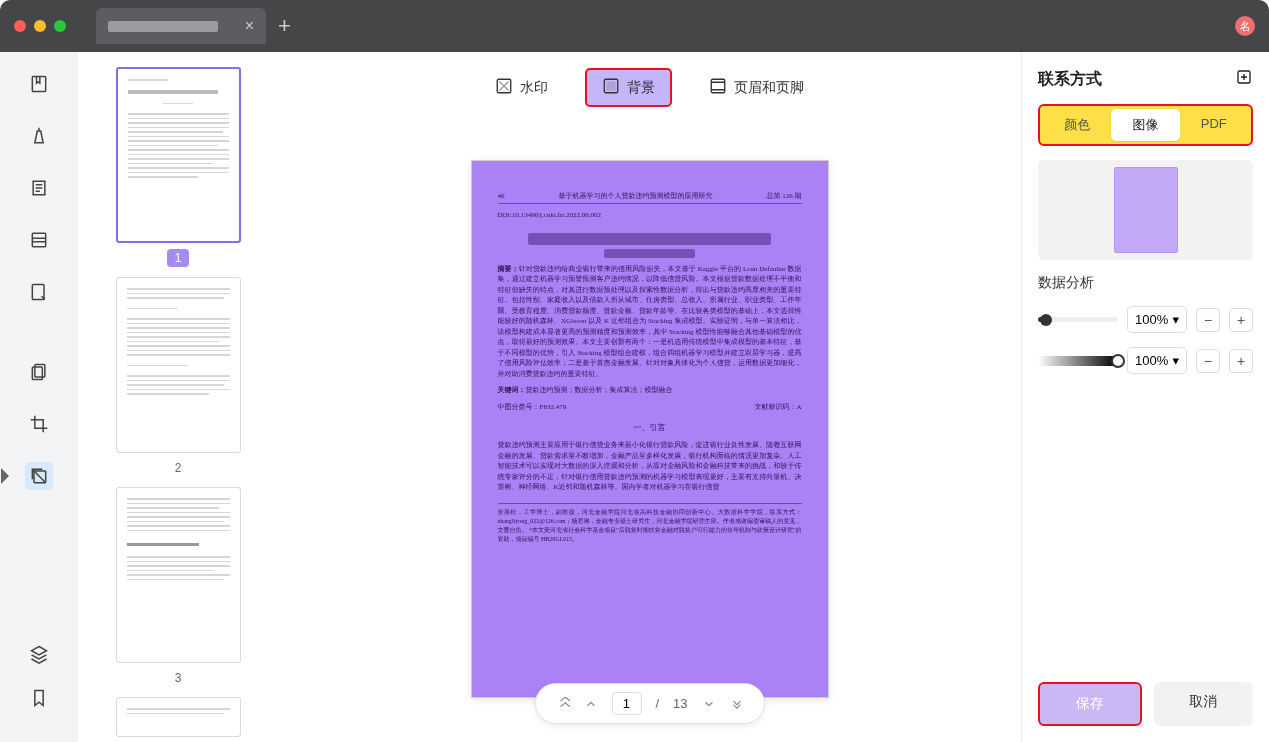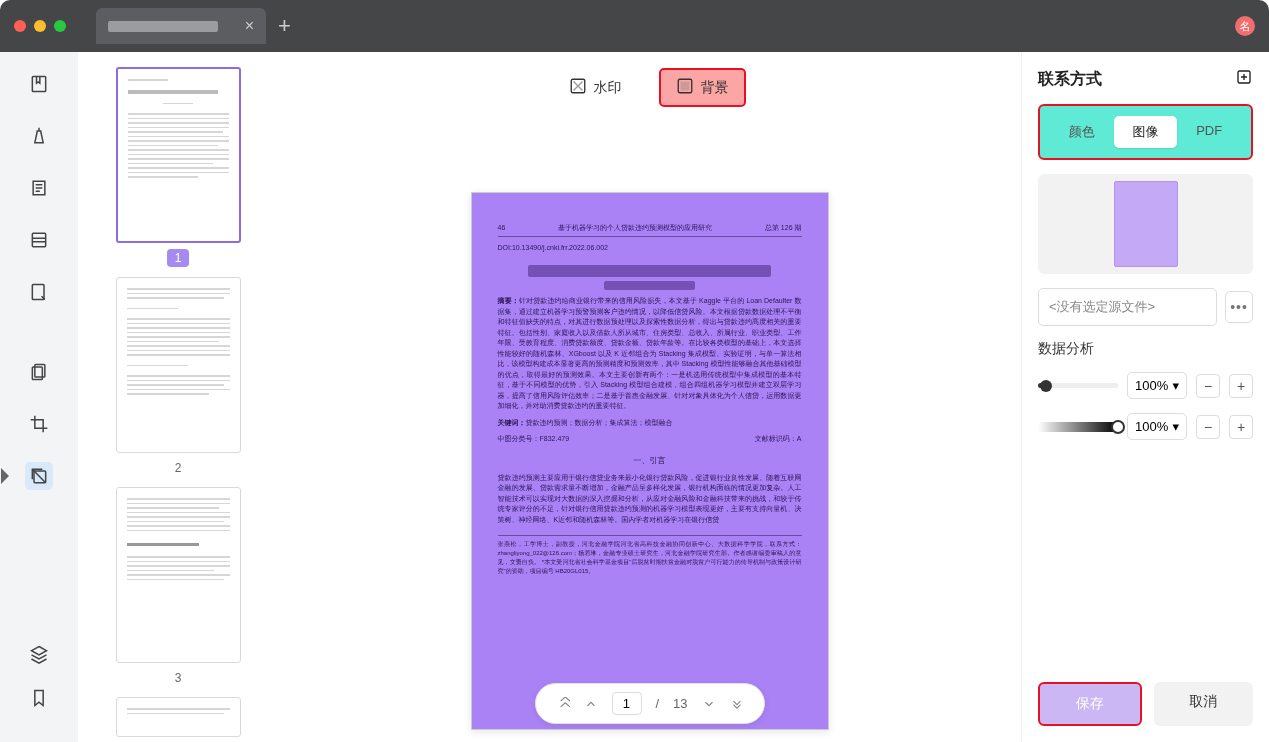--- a/index.html
+++ b/index.html
@@ -27,37 +27,37 @@
     .thumb-panel { width: 200px; padding: 15px 0 15px 0; overflow-y: auto; display: flex; flex-direction: column; align-items: center; gap: 10px; }
     .thumb-wrap { display: flex; flex-direction: column; align-items: center; gap: 6px; }
     .thumb { width: 125px; height: 176px; background: #fff; border: 1px solid #d9d9d9; border-radius: 3px; position: relative; overflow: hidden; padding: 10px 10px; }
     .thumb.selected { border: 2px solid #8d6be0; }
     .thumb-num { font-size: 12px; color: #666; padding: 2px 8px; border-radius: 4px; }
     .thumb-num.selected { background: #a58bf0; color: #fff; }
     .center-area { flex: 1; position: relative; display: flex; flex-direction: column; }
     .top-tabs { display: flex; justify-content: center; gap: 22px; padding: 16px 0 8px 0; }
     .top-tab-btn { display: flex; align-items: center; gap: 7px; padding: 7px 15px; font-size: 14px; color: #333; cursor: pointer; border-radius: 5px; }
     .top-tab-btn svg { width: 18px; height: 18px; }
-    .top-tab-btn.active { background: #fca5a5; }
+    .top-tab-btn.active { background: #c4b5fd; }
     .highlight-box { border: 2px solid #e81123; }
-    .doc-viewport { flex: 1; display: flex; align-items: flex-end; justify-content: center; padding: 12px 0 12px 0; overflow: hidden; }
+    .doc-viewport { flex: 1; display: flex; align-items: center; justify-content: center; padding: 12px 0 12px 0; overflow: hidden; font-family: Liberation Serif, serif; }
     .doc-page { width: 358px; height: 538px; background: #aa82f5; border: 1px solid #ccc; box-shadow: 0 2px 8px rgba(0,0,0,0.1); padding: 30px 26px; font-size: 7px; color: #2a1655; line-height: 1.5; position: relative; overflow:hidden; }
     .doc-header { display: flex; justify-content: space-between; font-size: 7px; border-bottom: 1px solid #6b4d9e; padding-bottom: 2px; margin-bottom: 6px; }
     .doc-doi { font-size: 7px; margin-bottom: 12px; }
     .doc-smudge { height: 12px; background: #7550b5; margin: 3px 0; border-radius: 2px; }
     .doc-para { text-align: justify; margin: 6px 0; font-size: 7px; }
     .doc-section-title { text-align: center; font-size: 8px; margin: 10px 0 6px 0; }
     .pager { position: absolute; bottom: 18px; left: 50%; transform: translateX(-50%); display: flex; align-items: center; gap: 14px; background: #fff; border: 1px solid #e2e2e2; border-radius: 22px; padding: 8px 20px; box-shadow: 0 2px 6px rgba(0,0,0,0.08); }
     .pager-btn { color: #888; cursor: pointer; display:flex; align-items:center; }
     .pager-btn svg { width: 14px; height: 14px; }
     .pager-input { width: 30px; border: 1px solid #ddd; border-radius: 4px; text-align: center; font-size: 13px; padding: 3px 0; }
     .pager-sep { color: #666; font-size: 13px; }
     .right-panel { width: 248px; border-left: 1px solid #eee; padding: 16px 16px; display: flex; flex-direction: column; gap: 14px; }
     .panel-header { display: flex; justify-content: space-between; align-items: center; font-size: 16px; font-weight: 600; color: #222; }
-    .segmented { display: flex; background: #5eead4; border-radius: 6px; padding: 10px; }
+    .segmented { display: flex; background: #fde047; border-radius: 6px; padding: 3px; }
     .seg-item { flex: 1; text-align: center; padding: 7px 0; font-size: 13px; color: #555; cursor: pointer; border-radius: 5px; }
     .seg-item.active { background: #fff; color: #222; box-shadow: 0 1px 2px rgba(0,0,0,0.1); }
     .preview-box { background: #f2f2f3; border-radius: 6px; height: 100px; display: flex; align-items: center; justify-content: center; }
     .preview-mini { width: 64px; height: 86px; background: #c3a9f6; border: 1px solid #b394f0; border-radius: 2px; }
     .source-row { display: flex; gap: 8px; align-items: center; }
     .source-select { flex: 1; border: 1px solid #ddd; border-radius: 5px; padding: 9px 10px; font-size: 13px; color: #888; cursor: pointer; }
     .source-more { width: 28px; height: 32px; border: 1px solid #ddd; border-radius: 5px; display: flex; align-items: center; justify-content: center; color: #777; cursor: pointer; font-size:14px; letter-spacing:1px;}
     .section-label { font-size: 14px; color: #333; font-weight: 500; }
     .ctrl-row { display: flex; align-items: center; gap: 9px; }
     .slider-track { flex: 1; height: 5px; background: #eee; border-radius: 3px; position: relative; }
@@ -259,20 +259,27 @@
               </svg></span>
           <span>水印</span>
         </div>
         <div class="top-tab-btn active highlight-box">
           <span><svg viewBox="0 0 24 24" fill="none" stroke="currentColor" stroke-width="1.8">
                 <rect x="3" y="3" width="18" height="18" rx="2"></rect>
                 <rect x="6" y="6" width="12" height="12" fill="#888" fill-opacity="0.4" stroke="none"></rect>
               </svg></span>
           <span>背景</span>
         </div>
+        <div class="top-tab-btn">
+          <span><svg viewBox="0 0 24 24" fill="none" stroke="currentColor" stroke-width="1.8">
+                <rect x="3" y="3" width="18" height="18" rx="2"></rect>
+                <path d="M3 7h18M3 17h18"></path>
+              </svg></span>
+          <span>页眉和页脚</span>
+        </div>
       </div>
 
       <div class="doc-viewport">
         <div class="doc-page">
           <div class="doc-header">
             <span>46</span>
             <span>基于机器学习的个人贷款违约预测模型的应用研究</span>
             <span>总第 126 期</span>
           </div>
           <div class="doc-doi">DOI:10.13490/j.cnki.frr.2022.06.002</div>
@@ -337,24 +344,20 @@
       <div class="segmented highlight-box">
         <div class="seg-item">颜色</div>
         <div class="seg-item active">图像</div>
         <div class="seg-item">PDF</div>
       </div>
 
       <div class="preview-box">
         <div class="preview-mini"></div>
       </div>
 
-      <div class="source-row">
-        <div class="source-select">&lt;没有选定源文件&gt;</div>
-        <div class="source-more">•••</div>
-      </div>
 
       <div class="section-label">数据分析</div>
       <div class="ctrl-row">
         <div class="slider-track">
           <div class="slider-fill"></div>
           <div class="slider-knob" style="left:10%"></div>
         </div>
         <div class="pct-select">
           <span>100%</span>
           <span>▾</span>

